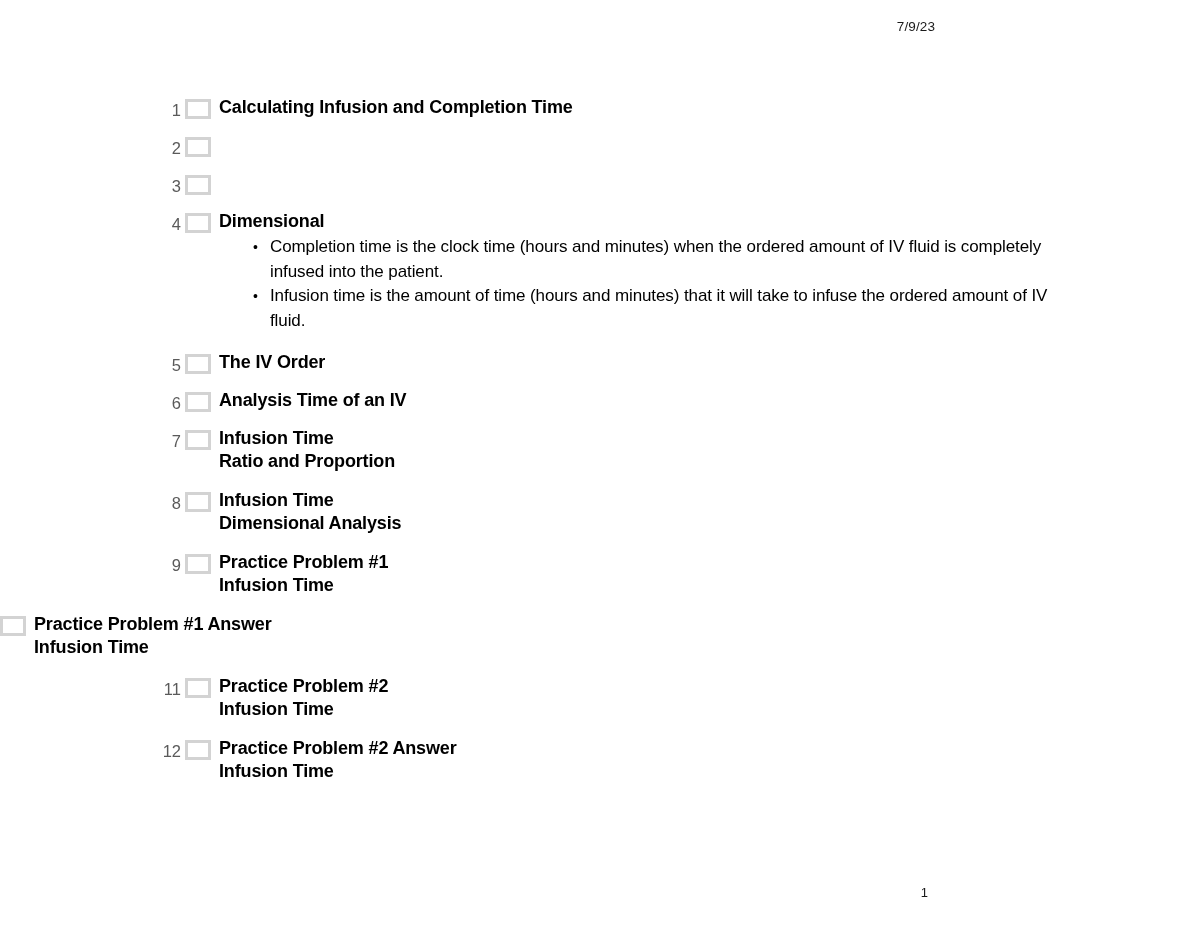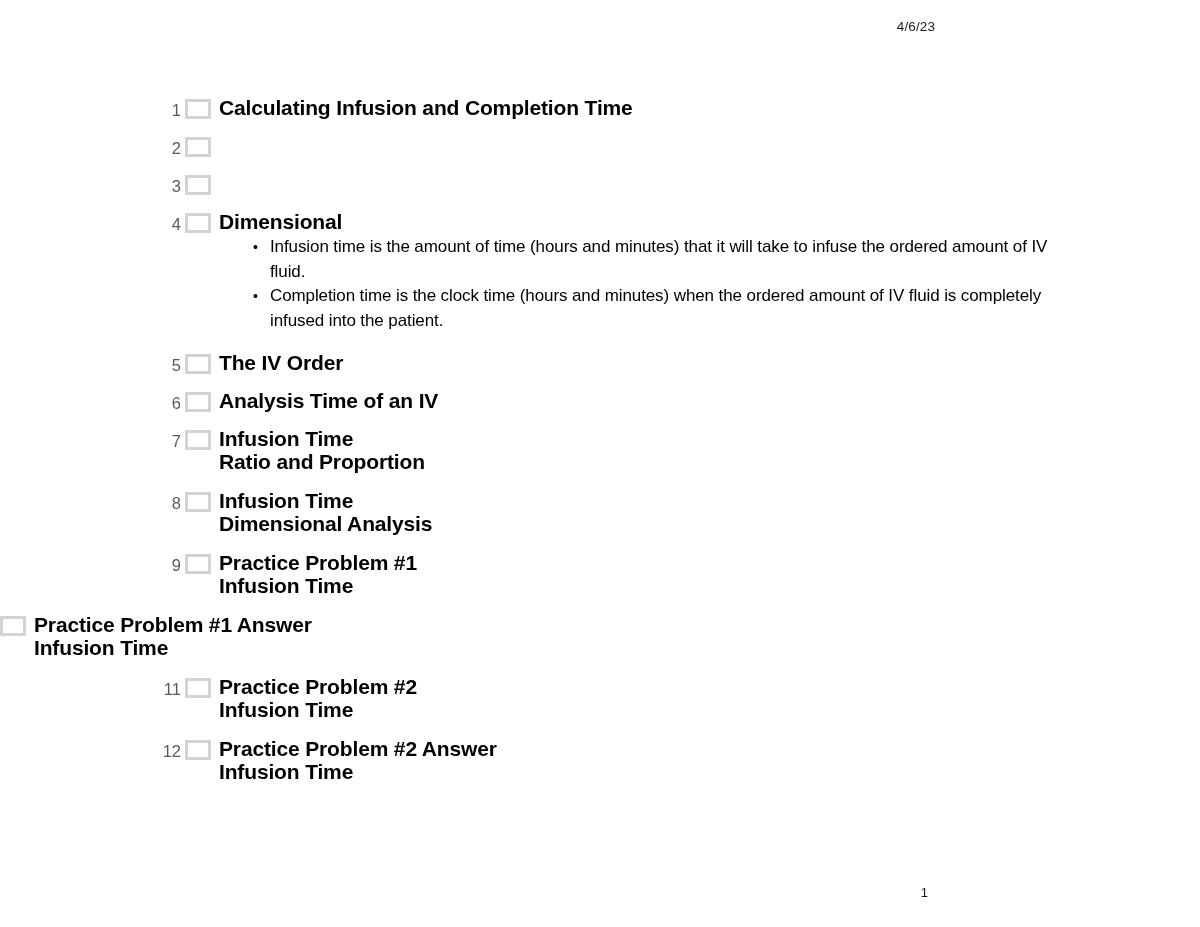--- a/index.html
+++ b/index.html
@@ -91,21 +91,21 @@
     background: #ffffff;
   }
 
   .slide-body {
     flex: 1 1 auto;
     min-width: 0;
     padding-right: 150px;
   }
 
   .slide-title {
-    font-size: 21px;
+    font-size: 18px;
     line-height: 23px;
     font-weight: bold;
     color: #000000;
     letter-spacing: -0.15px;
     white-space: pre-line;
     min-height: 23px;
   }
   .slide-title.empty {
     min-height: 16px;
   }
@@ -137,21 +137,21 @@
 
   
   .outline-item.has-bullets { margin-bottom: 18px; }
   .outline-item.two-line { margin-bottom: 16px; }
 </style>
 </head>
 <body>
 
 <div class="page">
 
-  <div class="header-date">4/6/23</div>
+  <div class="header-date">7/9/23</div>
 
   <div class="outline" id="outline-list">
       <div class="outline-item">
         <div class="slide-number">1</div>
         <div class="slide-thumb">
           <i></i>
         </div>
         <div class="slide-body">
           <div class="slide-title">Calculating Infusion and Completion Time</div>
         </div>
@@ -172,22 +172,22 @@
         </div>
       </div>
       <div class="outline-item has-bullets">
         <div class="slide-number">4</div>
         <div class="slide-thumb">
           <i></i>
         </div>
         <div class="slide-body">
           <div class="slide-title">Dimensional</div>
           <ul class="bullets">
+            <li>Completion time is the clock time (hours and minutes) when the ordered amount of IV fluid is completely infused into the patient.</li>
             <li>Infusion time is the amount of time (hours and minutes) that it will take to infuse the ordered amount of IV fluid.</li>
-            <li>Completion time is the clock time (hours and minutes) when the ordered amount of IV fluid is completely infused into the patient.</li>
           </ul>
         </div>
       </div>
       <div class="outline-item">
         <div class="slide-number">5</div>
         <div class="slide-thumb">
           <i></i>
         </div>
         <div class="slide-body">
           <div class="slide-title">The IV Order</div>

